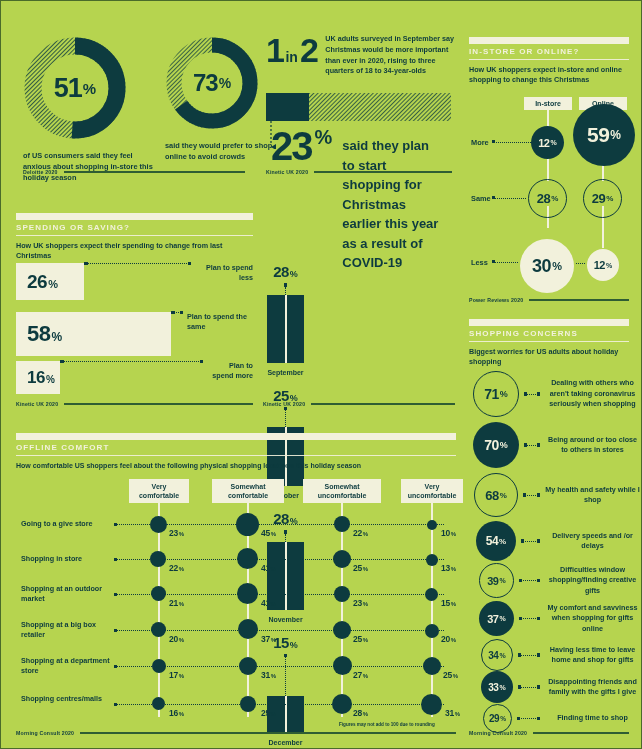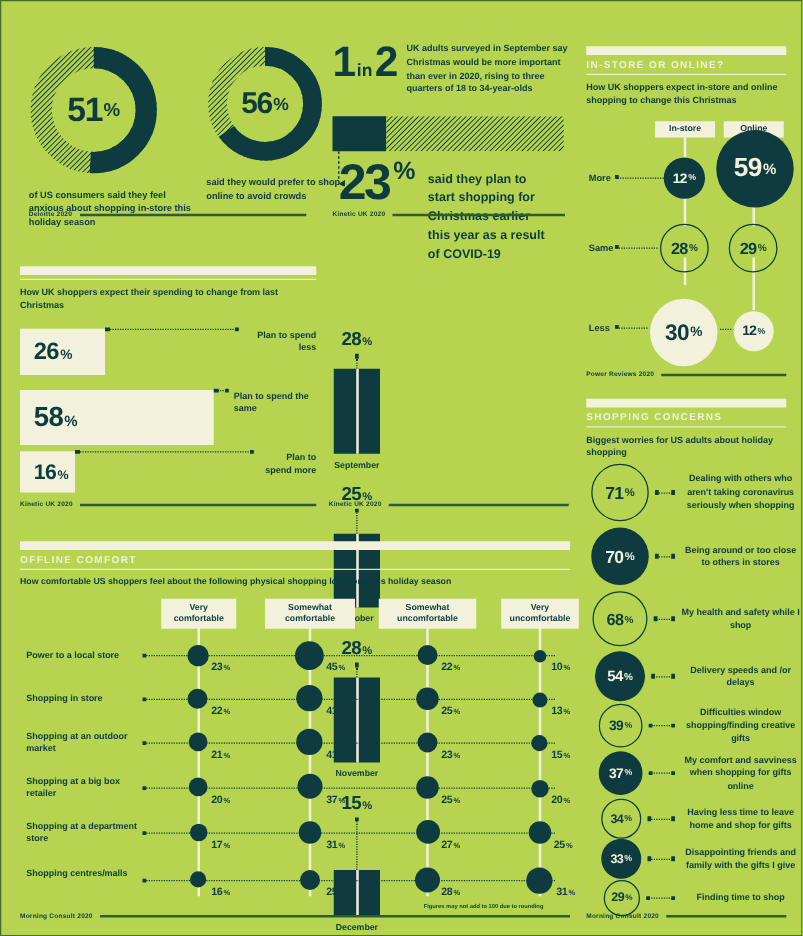--- a/index.html
+++ b/index.html
@@ -64,21 +64,21 @@
 
   .bigbar { display:flex; height:28px; width:185px; }
   .bigbar .solid { width:23%; background:#0d3b3f; }
   .bigbar .hatch { flex:1; }
 
   .big23 {
     font-size:40px; font-weight:bold; letter-spacing:-2px; line-height:.9;
     display:flex; align-items:flex-start;
   }
   .big23 .pct-sign{ font-size:20px; margin-left:3px; letter-spacing:0; }
-  .t23-text { font-size:10px; line-height:1.5; font-weight:bold; width:100px;}
+  .t23-text { font-size:13px; line-height:1.5; font-weight:bold; width:100px;}
 
   
   .sp-row { display:flex; position:relative; }
   .sp-bar {
     background:#f2f1dc; height:37px; display:flex; align-items:center;
     padding-left:11px;
   }
   .sp-val { font-size:19px; font-weight:bold; letter-spacing:-.5px; }
   .sp-val .pct-sign { font-size:11px; margin-left:1px; letter-spacing:0;}
   .sp-dots {
@@ -190,21 +190,21 @@
     <div class="donut-cap">of US consumers said they feel anxious about shopping in-store this holiday season</div>
   </div>
 
   <div class="donut-wrap" style="left:164px; top:35px;">
     <div class="donut" style="width:94px;height:94px;">
       <svg width="94" height="94" viewBox="0 0 94 94">
         <circle cx="47" cy="47" r="38" fill="none" stroke="url(#hatch2)" stroke-width="15"></circle>
         <circle cx="47" cy="47" r="38" fill="none" stroke="#0d3b3f" stroke-width="15" stroke-dasharray="155.2 83.6" stroke-dashoffset="0" transform="rotate(-90 47 47)"></circle>
       </svg>
       <div class="label" style="font-size:24px;">
-          <span>56</span>
+          <span>73</span>
           <span class="pct-sign" style="font-size:14px;">%</span>
         </div>
     </div>
     <div class="donut-cap" style="width:120px;">said they would prefer to shop online to avoid crowds</div>
   </div>
 
   <div class="src-row" style="position:absolute;left:22px;top:168px;width:222px;">
     <div class="src">Deloitte 2020</div>
     <div class="src-line"></div>
   </div>
@@ -301,20 +301,21 @@
   </div>
   <div style="position:absolute;left:575px;top:262px;width:9px;height:0;border-top:1.3px dotted #0d3b3f;"></div>
 
   <div class="src-row" style="position:absolute;left:468px;top:296px;width:160px;">
     <div class="src">Power Reviews 2020</div>
     <div class="src-line"></div>
   </div>
 
   <div style="position:absolute;left:15px;top:212px;width:237px;">
     <div class="sec-bar"></div>
+    <div class="sec-title">SPENDING OR SAVING?</div>
     <div class="sec-rule"></div>
     <div class="sec-sub">How UK shoppers expect their spending to change from last Christmas</div>
   </div>
 
   <div class="sp-row" style="position:absolute;left:15px;top:262px;width:237px;">
     <div class="sp-bar" style="width:68px;">
       <div class="sp-val"><span>26</span><span class="pct-sign">%</span></div>
     </div>
     <div class="sp-dots" style="width:103px;margin-top:0;"></div>
     <div class="sp-lab">Plan to spend less</div>
@@ -485,21 +486,21 @@
   <div class="oc-colhead" style="left:128px;top:478px;width:60px;">Very comfortable</div>
   <div class="oc-colhead" style="left:211px;top:478px;width:72px;">Somewhat comfortable</div>
   <div class="oc-colhead" style="left:302px;top:478px;width:78px;">Somewhat uncomfortable</div>
   <div class="oc-colhead" style="left:400px;top:478px;width:62px;">Very uncomfortable</div>
 
   <div class="oc-vline" style="left:157px;top:500px;height:216px;"></div>
   <div class="oc-vline" style="left:246px;top:500px;height:216px;"></div>
   <div class="oc-vline" style="left:340px;top:500px;height:216px;"></div>
   <div class="oc-vline" style="left:430px;top:500px;height:216px;"></div>
 
-  <div class="oc-rowlab" style="left:20px;top:518px;width:90px;">Power to a local store</div>
+  <div class="oc-rowlab" style="left:20px;top:518px;width:90px;">Going to a give store</div>
   <div class="oc-dotline" style="left:113px;top:523px;width:330px;"></div>
   <div class="oc-node" style="left:149px;top:515px;width:17px;height:17px;"></div>
   <div class="oc-nodeval" style="left:168px;top:527px;"><span>23</span><span class="pct-sign">%</span></div>
   <div class="oc-node" style="left:235px;top:512px;width:23px;height:23px;"></div>
   <div class="oc-nodeval" style="left:260px;top:527px;"><span>45</span><span class="pct-sign">%</span></div>
   <div class="oc-node" style="left:333px;top:515px;width:16px;height:16px;"></div>
   <div class="oc-nodeval" style="left:352px;top:527px;"><span>22</span><span class="pct-sign">%</span></div>
   <div class="oc-node" style="left:426px;top:519px;width:10px;height:10px;"></div>
   <div class="oc-nodeval" style="left:440px;top:527px;"><span>10</span><span class="pct-sign">%</span></div>
 

